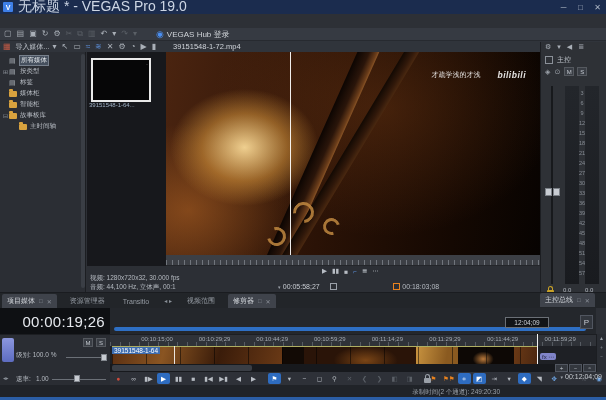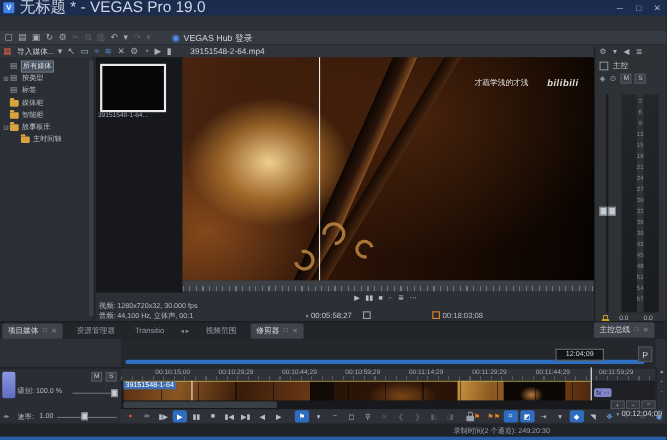--- a/index.html
+++ b/index.html
@@ -172,21 +172,21 @@
         <span class="ticon">↖</span>
         <span class="ticon">▭</span>
         <span class="ticon" style="color: rgb(91, 141, 214);">≈</span>
         <span class="ticon" style="color: rgb(91, 141, 214);">≋</span>
         <span class="ticon">✕</span>
         <span class="ticon">⚙</span>
         <span class="ticon">◔</span>
         <span class="ticon">▶</span>
         <span class="ticon">▮</span>
       </span>
-    <span id="filename">39151548-2-64.mp4</span>
+    <span id="filename">39151548-1-72.mp4</span>
     <span id="tb2-right">
         <span class="ticon">▾</span>
         <span class="ticon">⧉</span>
         <span class="ticon" style="color: rgb(201, 129, 46);">▣</span>
         <span class="ticon">✕</span>
         <span class="ticon">⟳</span>
       </span>
   </div>
 
   <div id="tree" class="abs">
@@ -347,20 +347,23 @@
         <span class="tg">□</span>
         <span class="tg">✕</span>
       </div>
     </div>
   <div id="mastertab" class="tab active">
     <span>主控总线</span>
     <span class="tg">□</span>
     <span class="tg">✕</span>
   </div>
 
+  <div id="tcbox" class="abs">
+    <span id="timecode">00:00:19;26</span>
+  </div>
   <div id="ovbar" class="abs">
     <div id="ovblue"></div>
     <div id="ovtip">12:04;09</div>
     <div id="pbtn">P</div>
   </div>
 
   <div id="ruler" class="abs">
       <span class="rtick" style="left: 22px;">00:10:15;00</span>
       <span class="rtick" style="left: 79.6px;">00:10:29;29</span>
       <span class="rtick" style="left: 137.2px;">00:10:44;29</span>

